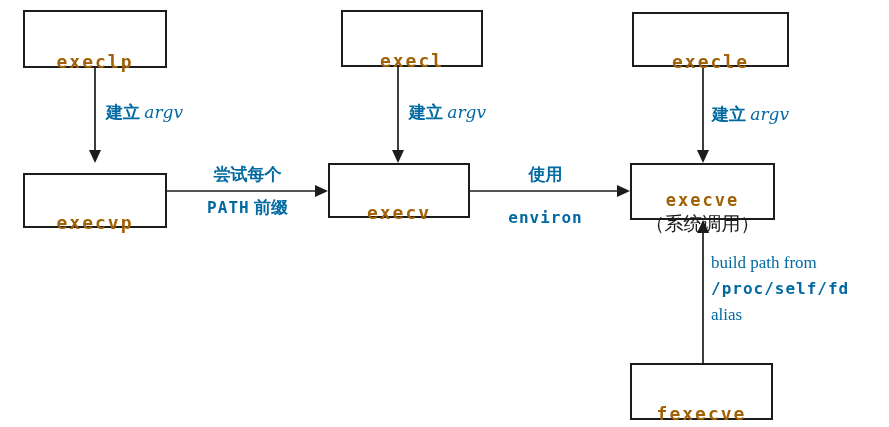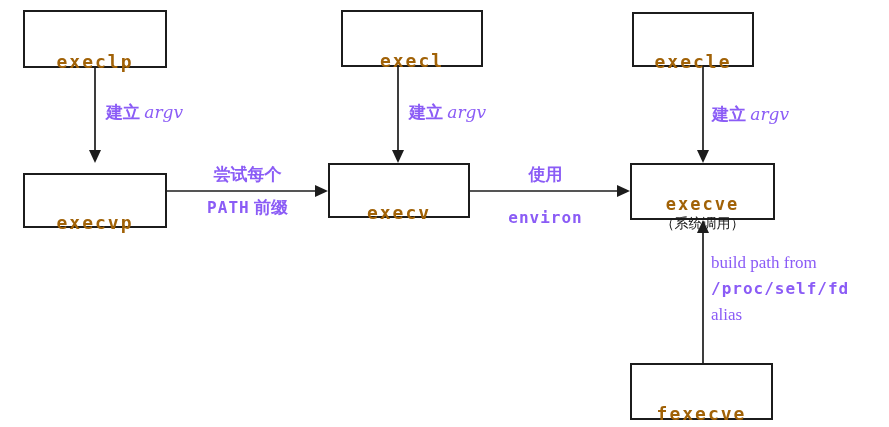--- a/index.html
+++ b/index.html
@@ -35,29 +35,29 @@
     font-family: "DejaVu Sans Mono", "Liberation Mono", monospace;
     font-weight: bold;
     font-size: 18px;
     letter-spacing: 2px;
     color: #a16207;
     white-space: nowrap;
     margin-top: 44px;
   }
   .box-sublabel {
     font-family: "Liberation Serif", "DejaVu Serif", serif;
-    font-size: 14px;
+    font-size: 19px;
     color: #1a1a1a;
     margin-top: 1px;
     white-space: nowrap;
   }
   .edge-label {
     position: absolute;
     font-size: 17px;
-    color: #8b5cf6;
+    color: #0369a1;
     white-space: nowrap;
   }
   .zh {
     font-family: "Liberation Serif", "DejaVu Serif", serif;
     font-weight: bold;
   }
   .it {
     font-family: "DejaVu Serif", "Liberation Serif", serif;
     font-style: italic;
     font-weight: normal;
@@ -105,21 +105,21 @@
     <line x1="703" y1="363" x2="703" y2="231" stroke="#1c1c1c" stroke-width="1.7"></line>
     <polygon points="697,233 709,233 703,220" fill="#1c1c1c"></polygon>
   </svg>
 
   <div class="box" style="left:23px; top:10px; width:144px; height:58px;">
     <span class="box-label">execlp</span>
   </div>
   <div class="box" style="left:341px; top:10px; width:142px; height:57px;">
     <span class="box-label">execl</span>
   </div>
-  <div class="box" style="left:632px; top:12px; width:122px; height:55px;">
+  <div class="box" style="left:632px; top:12px; width:157px; height:55px;">
     <span class="box-label">execle</span>
   </div>
 
   <div class="box" style="left:23px; top:173px; width:144px; height:55px;">
     <span class="box-label">execvp</span>
   </div>
   <div class="box" style="left:328px; top:163px; width:142px; height:55px;">
     <span class="box-label">execv</span>
   </div>
   <div class="box" style="left:630px; top:163px; width:145px; height:57px;">

